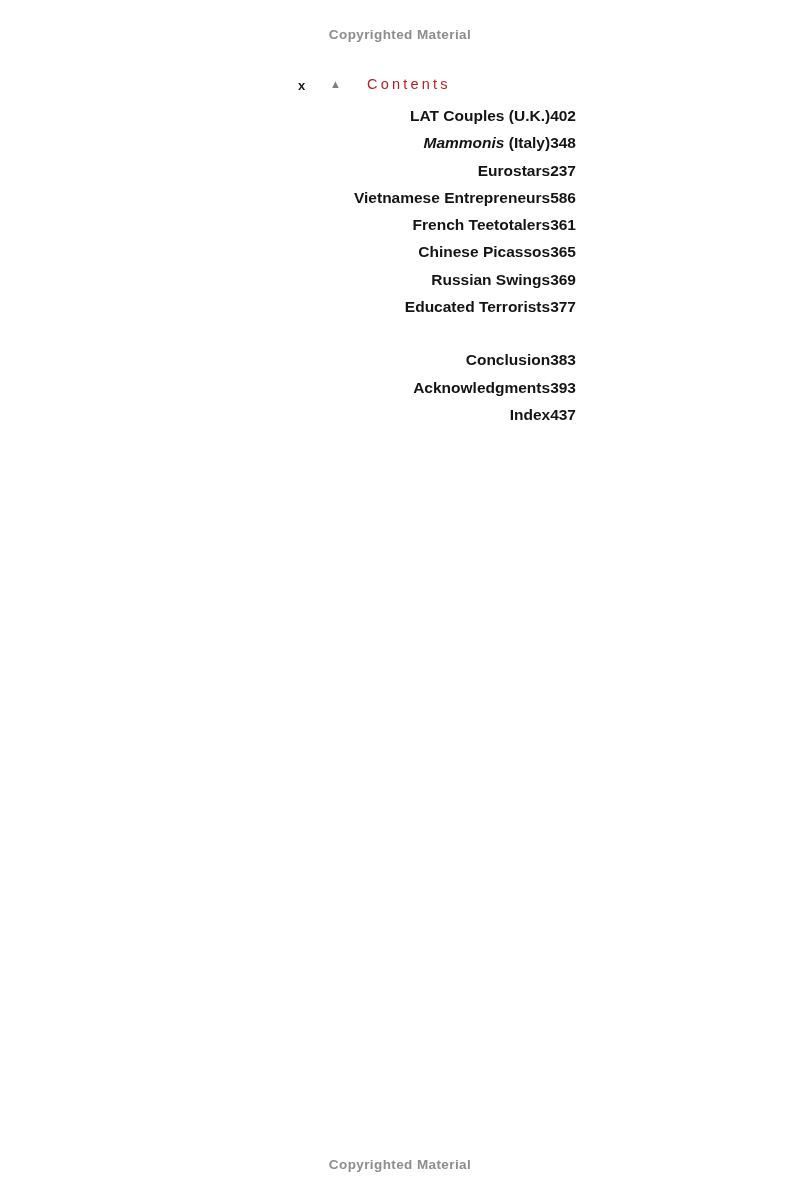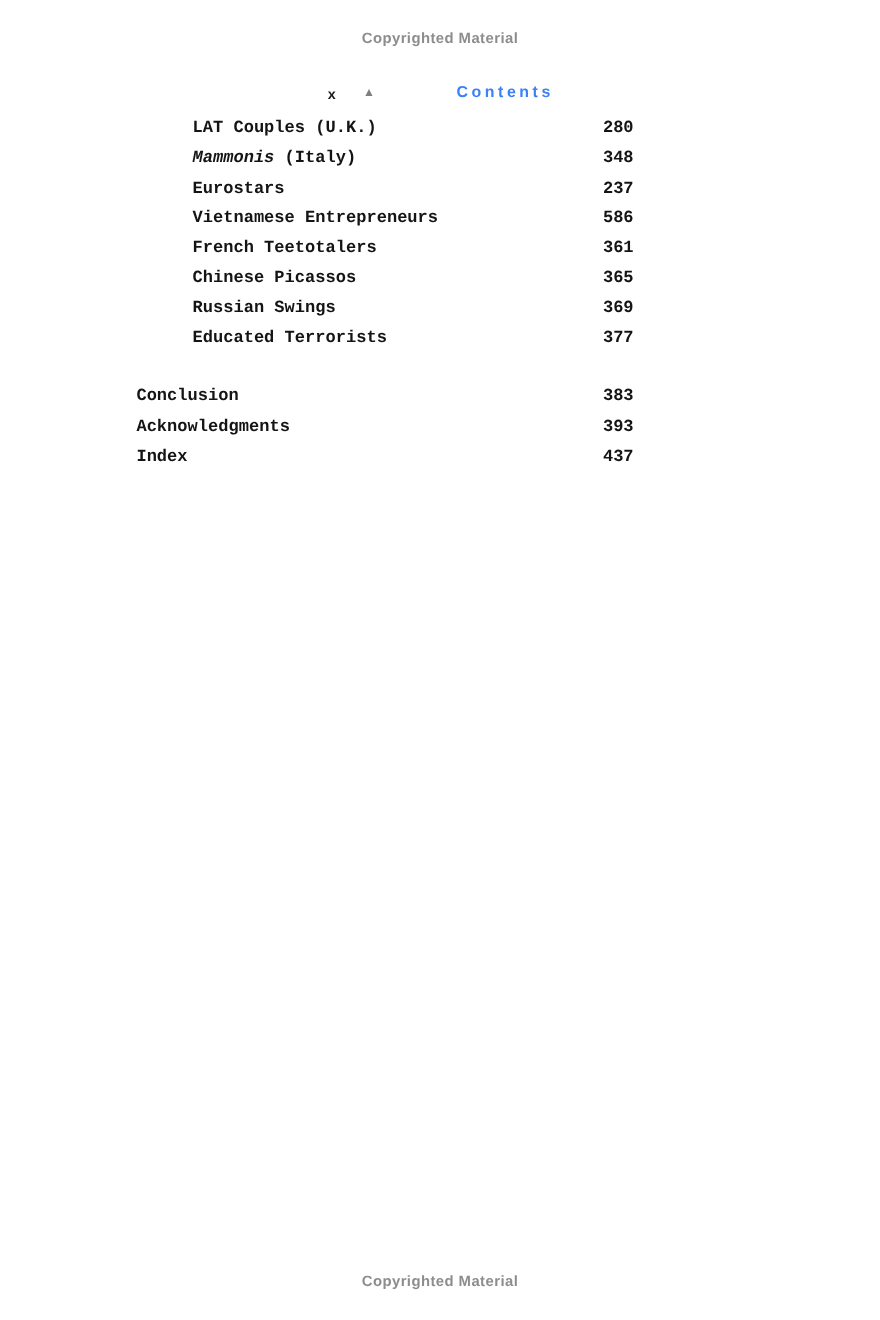--- a/index.html
+++ b/index.html
@@ -34,40 +34,38 @@
   .header .folio {
     position: absolute; left: 298px; top: 1px;
     font-weight: bold; font-size: 13px; color: #1a1a1a;
   }
   .header .tri {
     position: absolute; left: 330px; top: 2px;
     color: #7e7e7e; font-size: 11px; line-height: 11px;
   }
   .header .heading {
     position: absolute; left: 367px; top: -1px;
-    font-weight: bold; font-size: 14.5px; letter-spacing: 3.2px;
-    color: #3b82f6;
-    margin-left: 48px;
+    font-weight: normal; font-size: 14.5px; letter-spacing: 3.2px;
+    color: #b91c1c;
   }
 
   .toc {
     position: absolute;
     left: 124px;
     top: 107px;
     width: 452px;
   }
   .row {
     display: flex;
-    justify-content: space-between;
+    justify-content: flex-end;
     align-items: baseline;
     height: 27.3px;
     font-size: 15.5px;
     font-weight: 600;
     color: #141414;
-    font-family: Liberation Mono, monospace;
   }
   .row.sub { padding-left: 51px; }
   .main-group { margin-top: 26px; }
   .ital { font-style: italic; }
   .pg { font-variant-numeric: tabular-nums; }
 </style>
 </head>
 <body>
 
 <div class="page">
@@ -78,21 +76,21 @@
     <span class="folio">x</span>
     <span class="tri">▲</span>
     <span class="heading">Contents</span>
   </div>
 
   <div class="toc">
 
     <div class="sub-group">
       <div class="row sub">
         <span>LAT Couples (U.K.)</span>
-        <span class="pg">280</span>
+        <span class="pg">402</span>
       </div>
       <div class="row sub">
         <span><span class="ital">Mammonis</span><span> (Italy)</span></span>
         <span class="pg">348</span>
       </div>
       <div class="row sub">
         <span>Eurostars</span>
         <span class="pg">237</span>
       </div>
       <div class="row sub">

